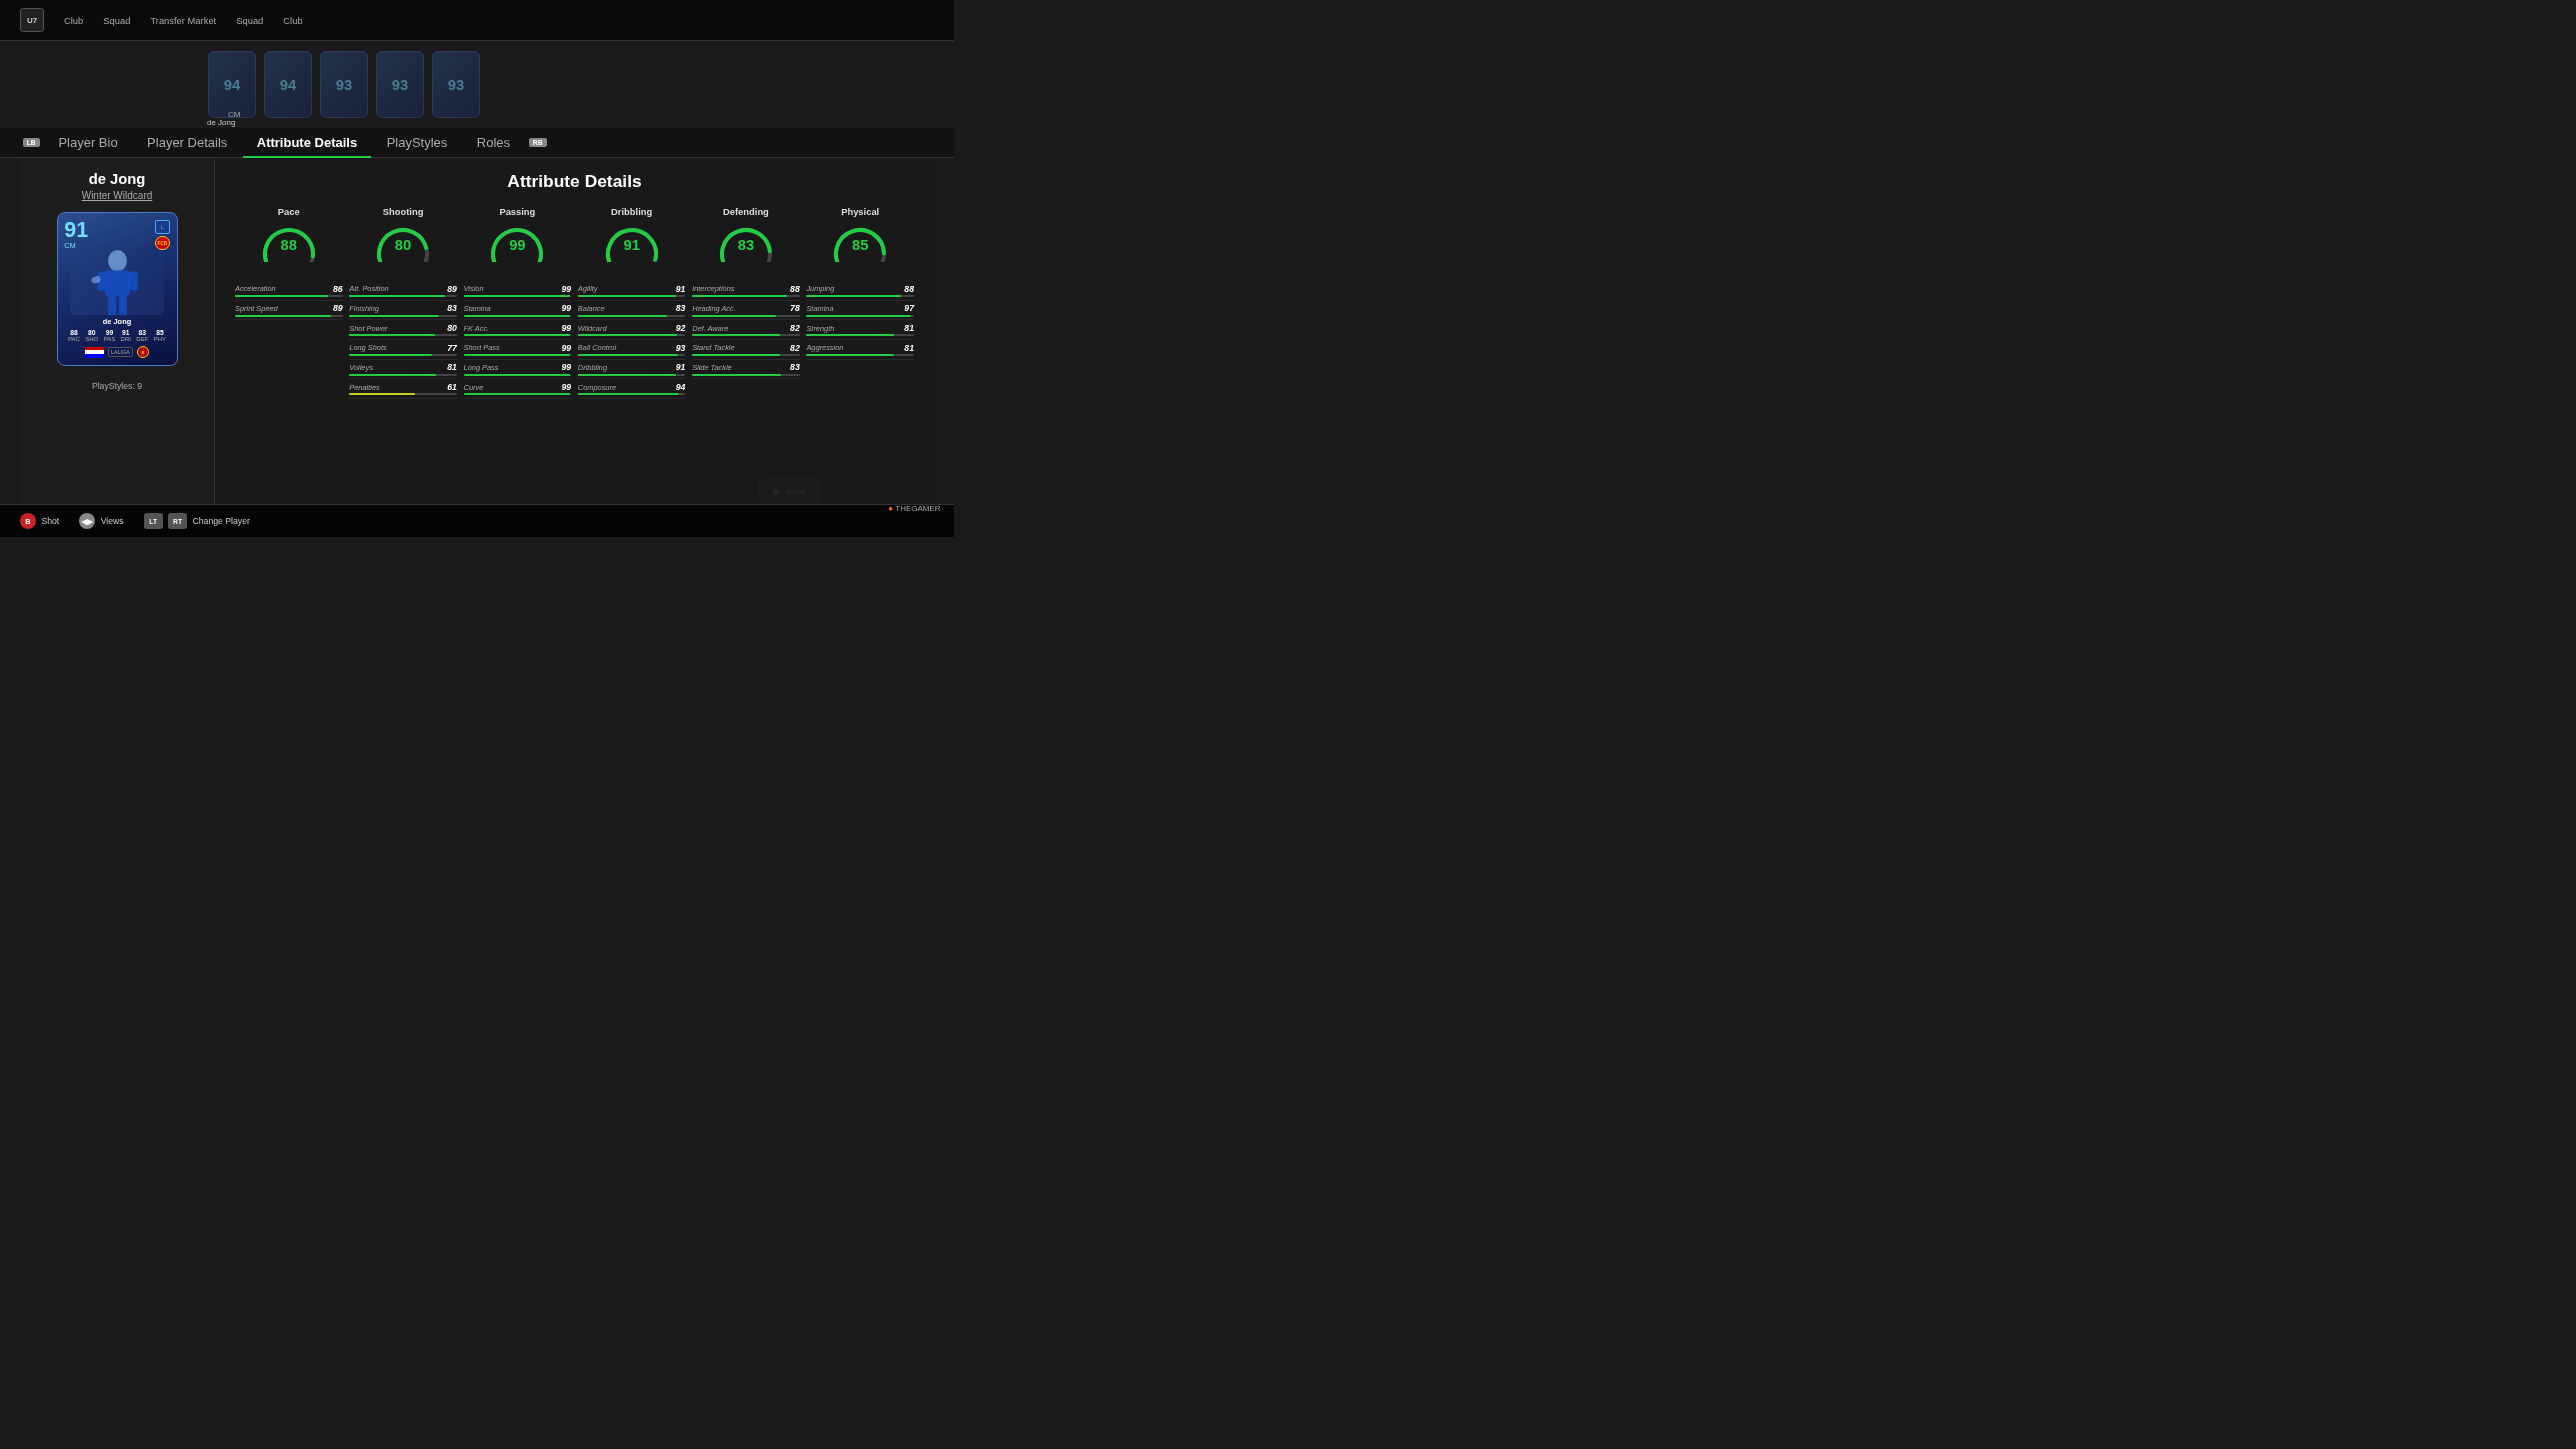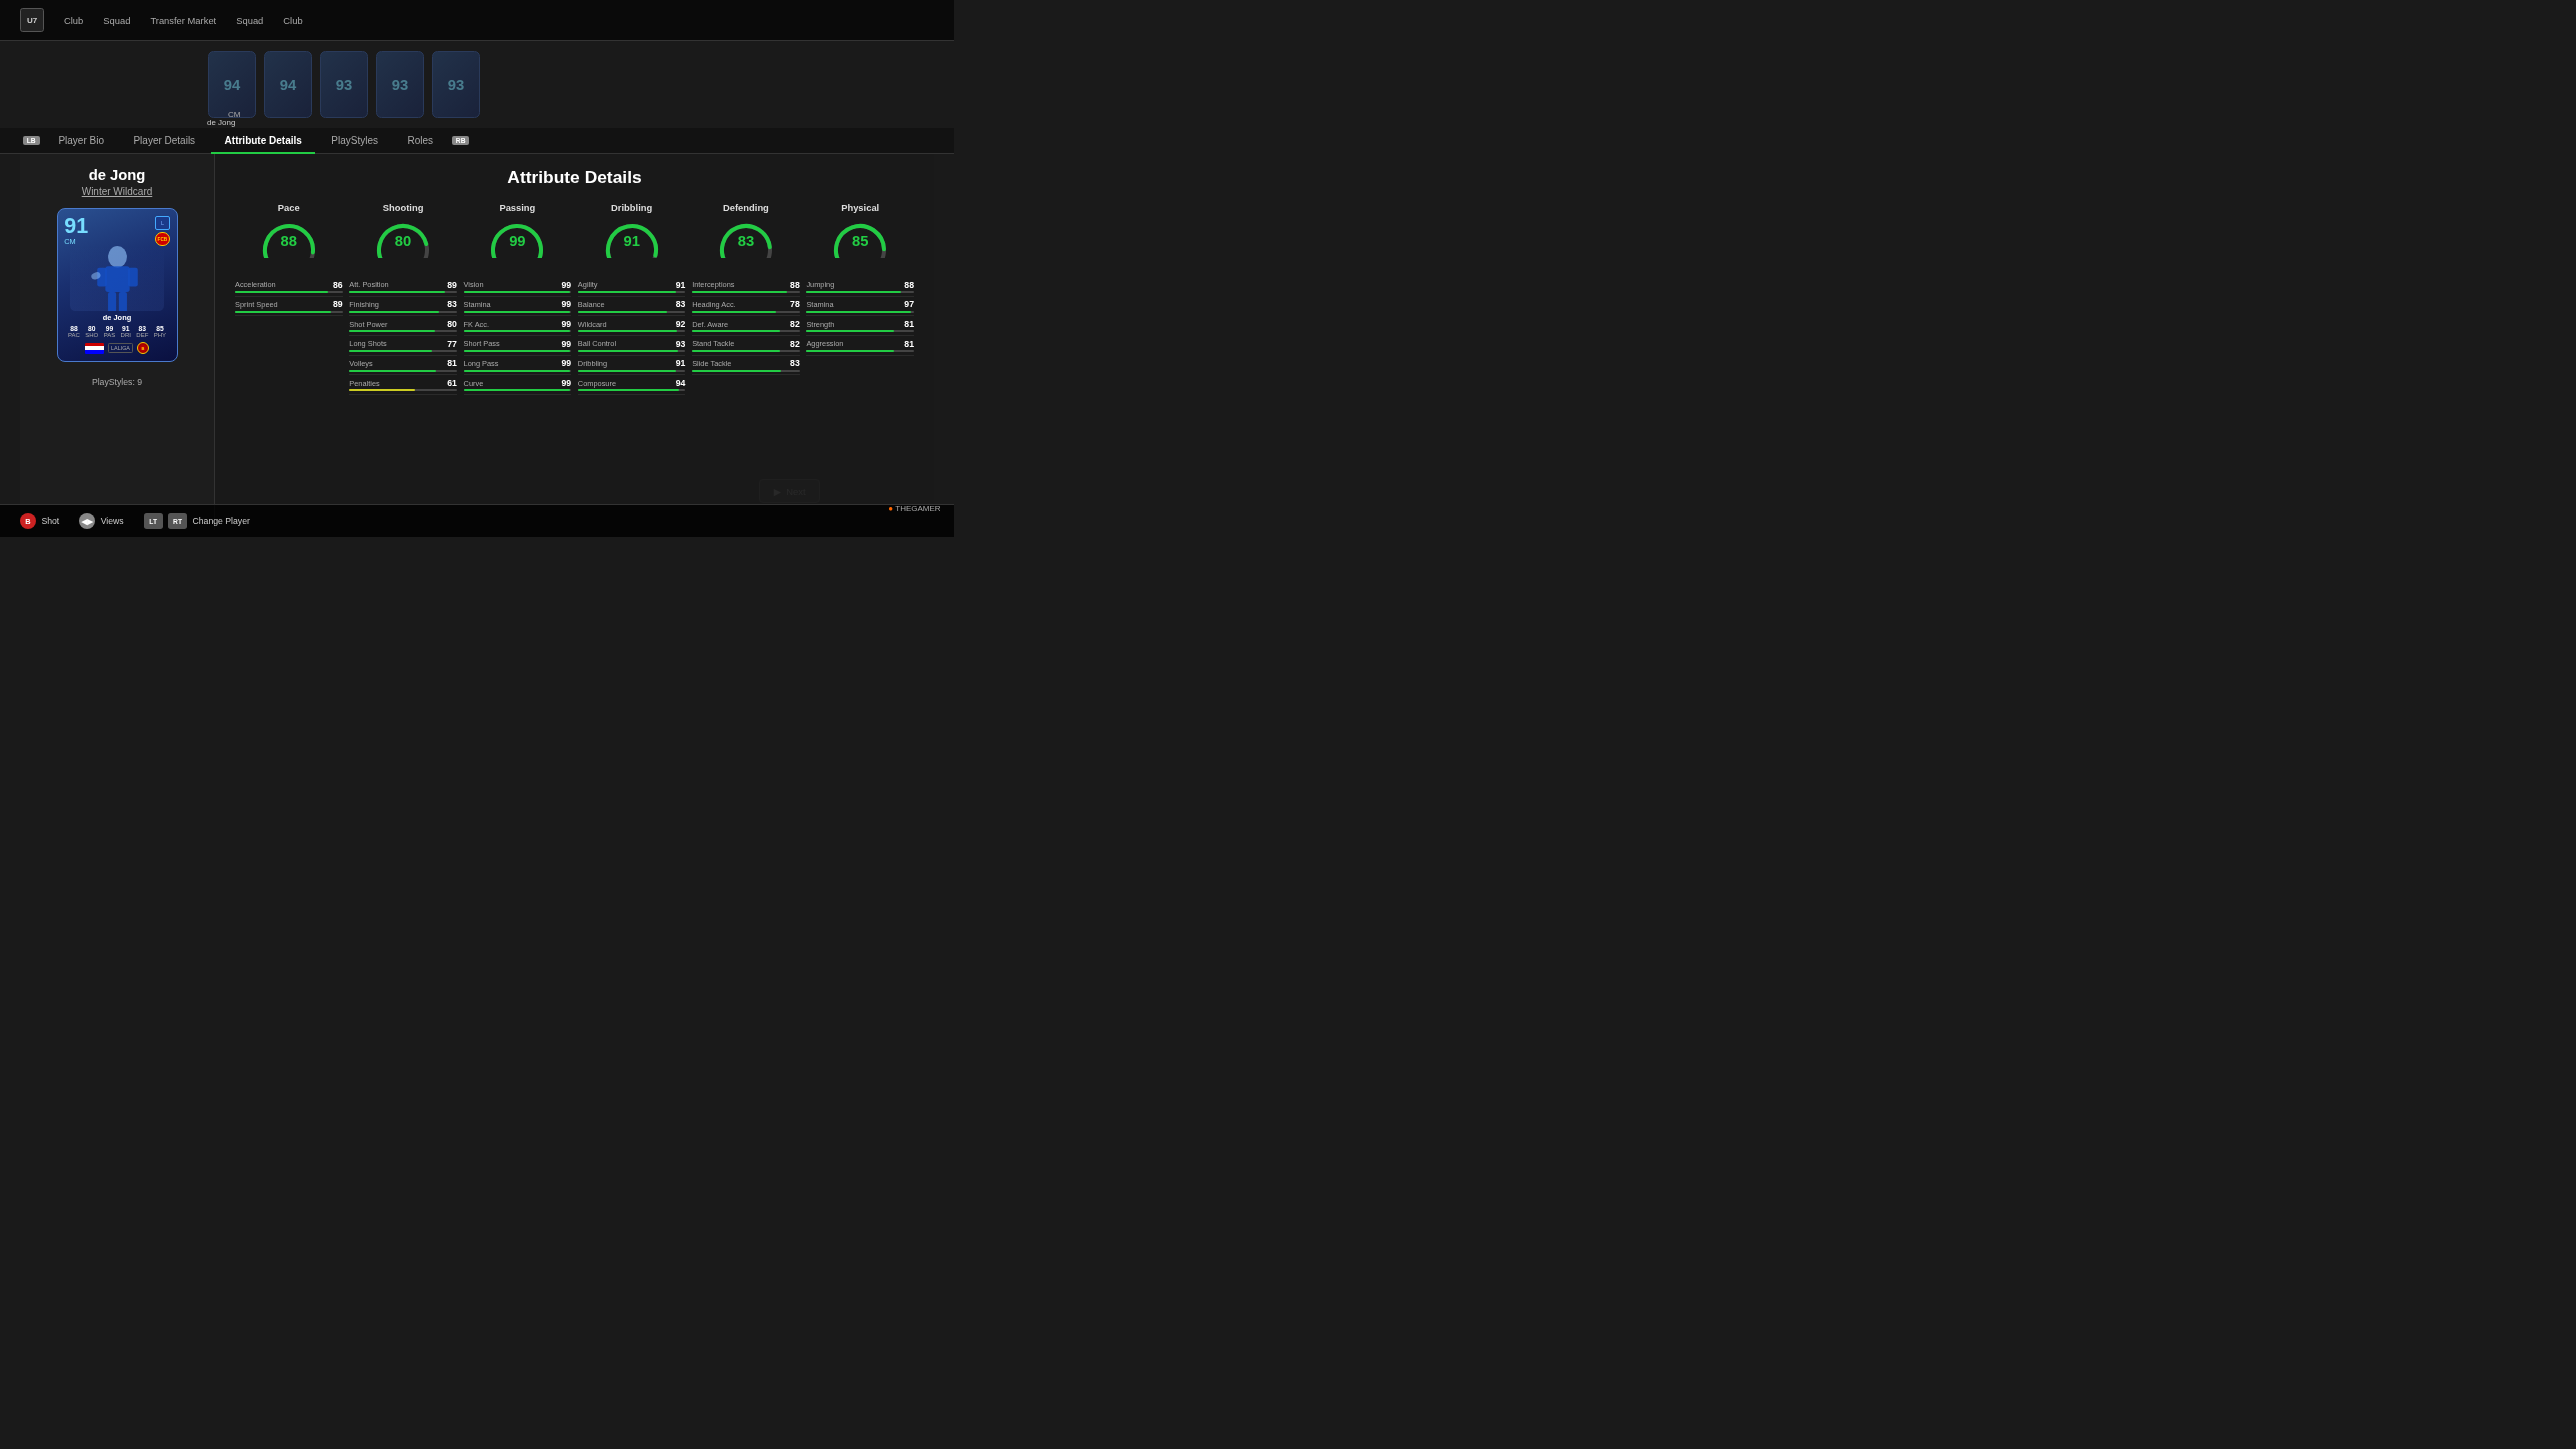--- a/index.html
+++ b/index.html
@@ -75,21 +75,21 @@
       z-index: 2;
       display: flex;
       align-items: center;
       padding: 0 20px;
       border-bottom: 1.3px solid #333;
       background: rgba(0,0,0,0.3);
       gap: 2.7px;
     }
     .tab-btn {
       color: #aaa;
-      font-size: 10px;
+      font-size: 13px;
       padding: 6.7px 13.4px;
       cursor: pointer;
       border-bottom: 2px solid transparent;
       margin-bottom: -1.3px;
     }
     .tab-btn.active {
       color: #fff;
       border-bottom: 2px solid #22cc44;
       font-weight: bold;
     }
@@ -276,20 +276,21 @@
       display: flex;
       flex-direction: column;
       gap: 1.3px;
       padding: 2.7px 0;
       border-bottom: 0.7px solid #2a2a2a;
     }
     .attr-header {
       display: flex;
       justify-content: space-between;
       align-items: center;
+      font-style: italic;
     }
     .attr-name {
       font-size: 7.4px;
       color: #aaa;
     }
     .attr-value {
       font-size: 8.7px;
       font-weight: bold;
       color: #fff;
     }

